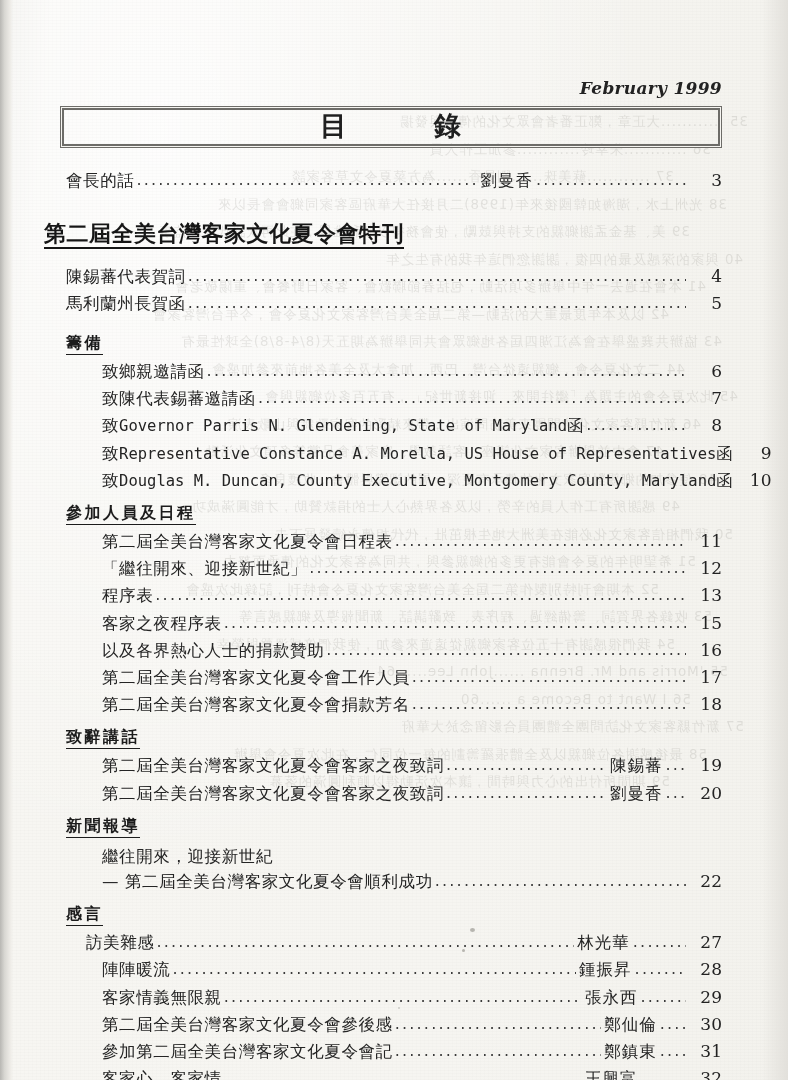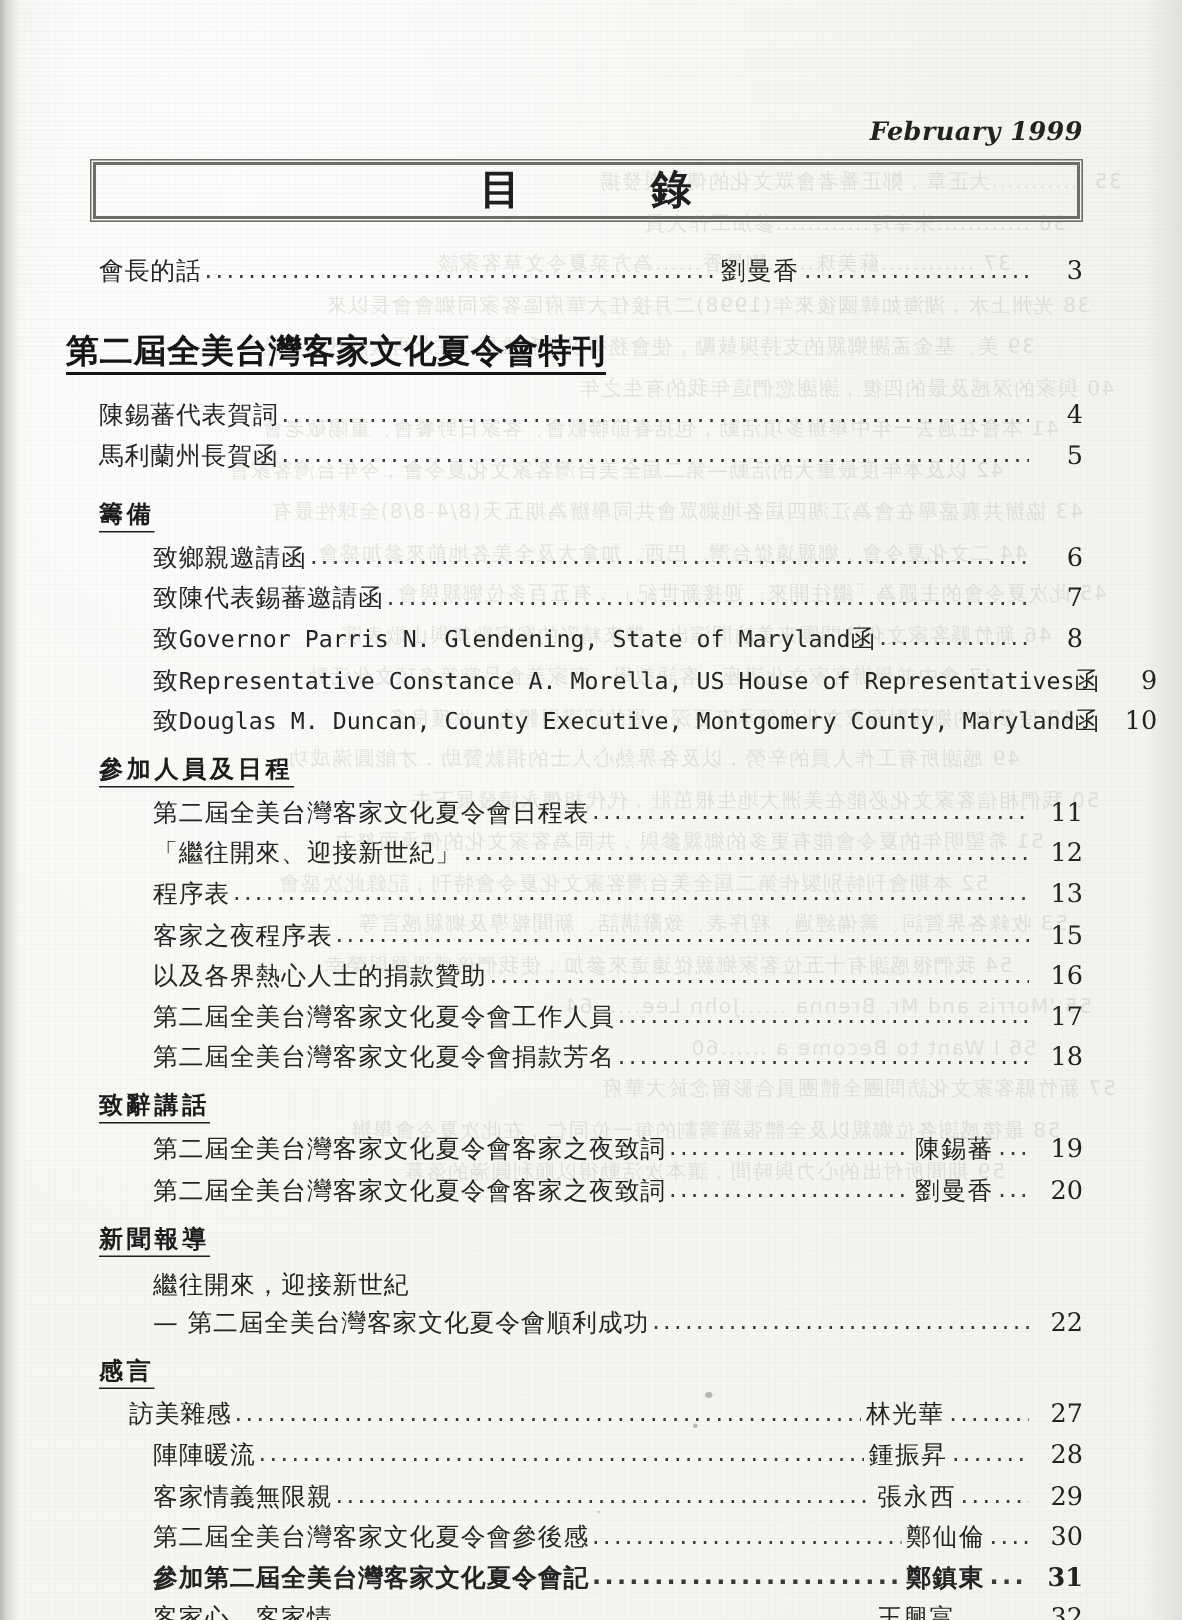--- a/index.html
+++ b/index.html
@@ -399,21 +399,21 @@
           <span class="leader">..............</span>
           <span class="pageno">29</span>
         </div>
         <div class="row" style="left: 102px; right: 66px; top: 1013.8px;">
           <span class="title-txt">第二屆全美台灣客家文化夏令會參後感</span>
           <span class="leader" style="flex: 1 1 auto;">..............................................................................................................</span>
           <span class="author">鄭仙倫</span>
           <span class="leader">..............</span>
           <span class="pageno">30</span>
         </div>
-        <div class="row" style="left: 102px; right: 66px; top: 1041px; font-weight: bold;">
+        <div class="row" style="left: 102px; right: 66px; top: 1041px;">
           <span class="title-txt">參加第二屆全美台灣客家文化夏令會記</span>
           <span class="leader" style="flex: 1 1 auto;">..............................................................................................................</span>
           <span class="author">鄭鎮東</span>
           <span class="leader">..............</span>
           <span class="pageno">31</span>
         </div>
         <div class="row" style="left: 102px; right: 66px; top: 1068.2px;">
           <span class="title-txt">客家心、客家情</span>
           <span class="leader" style="flex: 1 1 auto;">..............................................................................................................</span>
           <span class="author">王興富</span>

